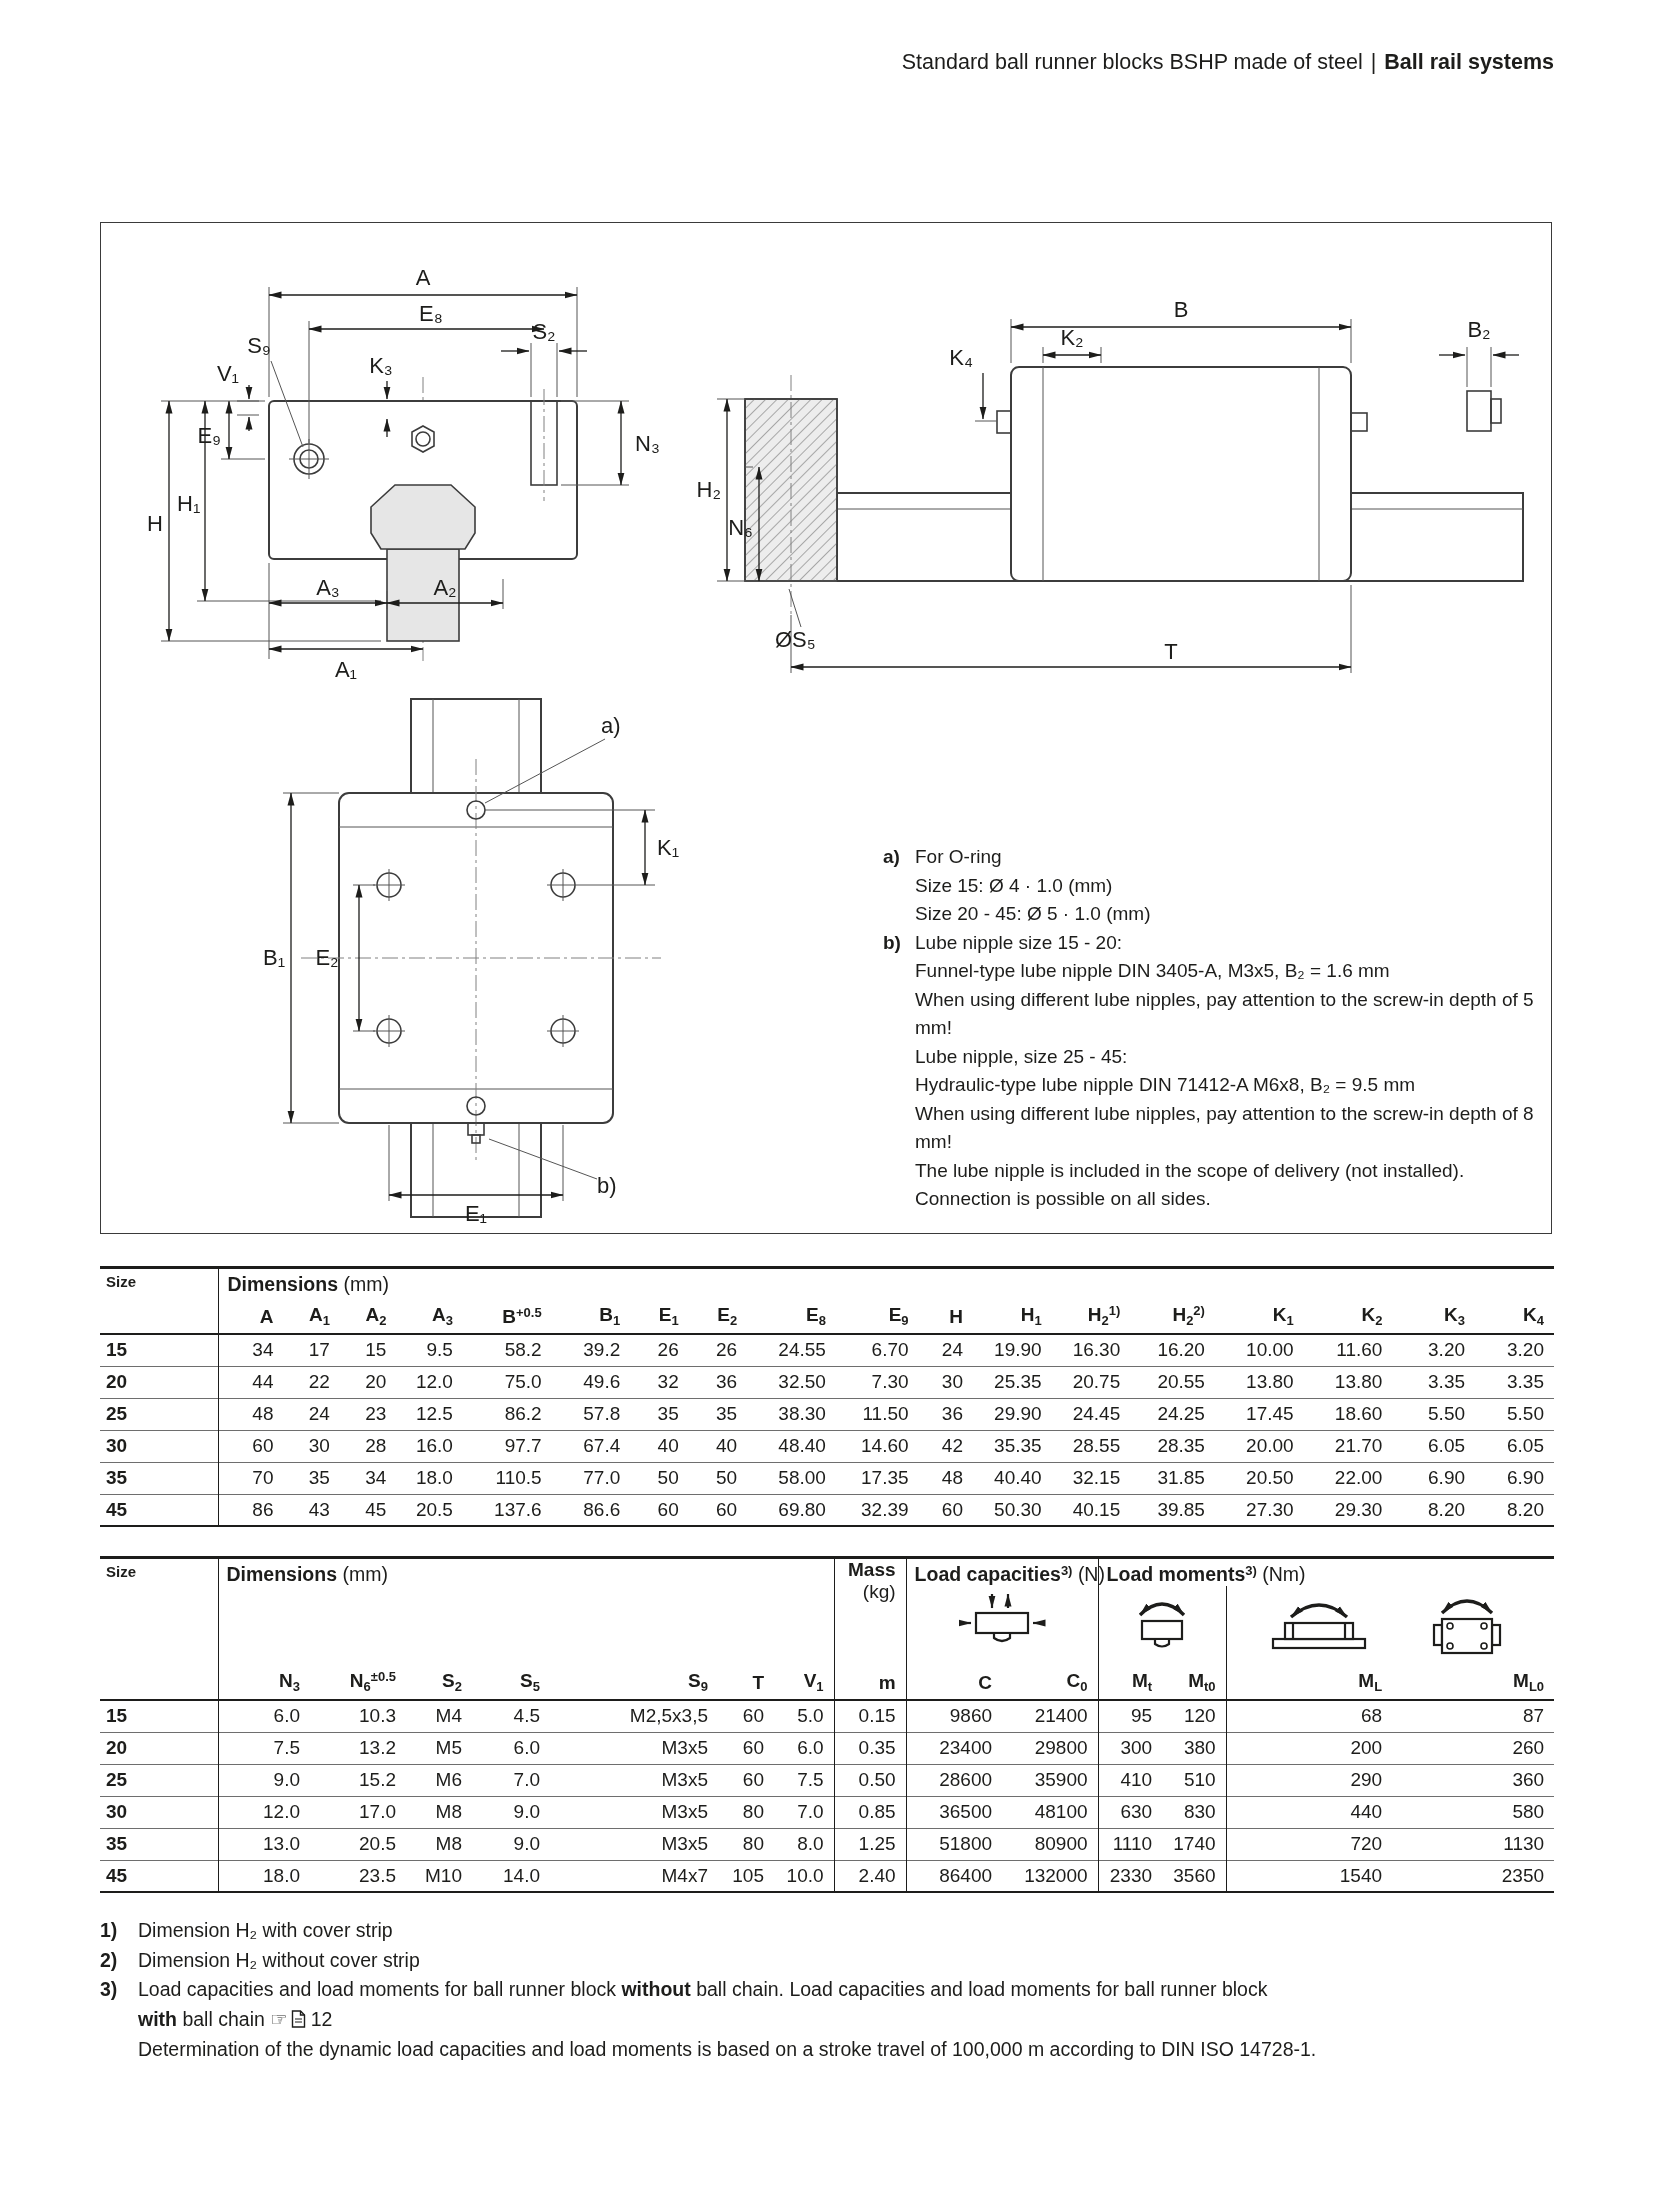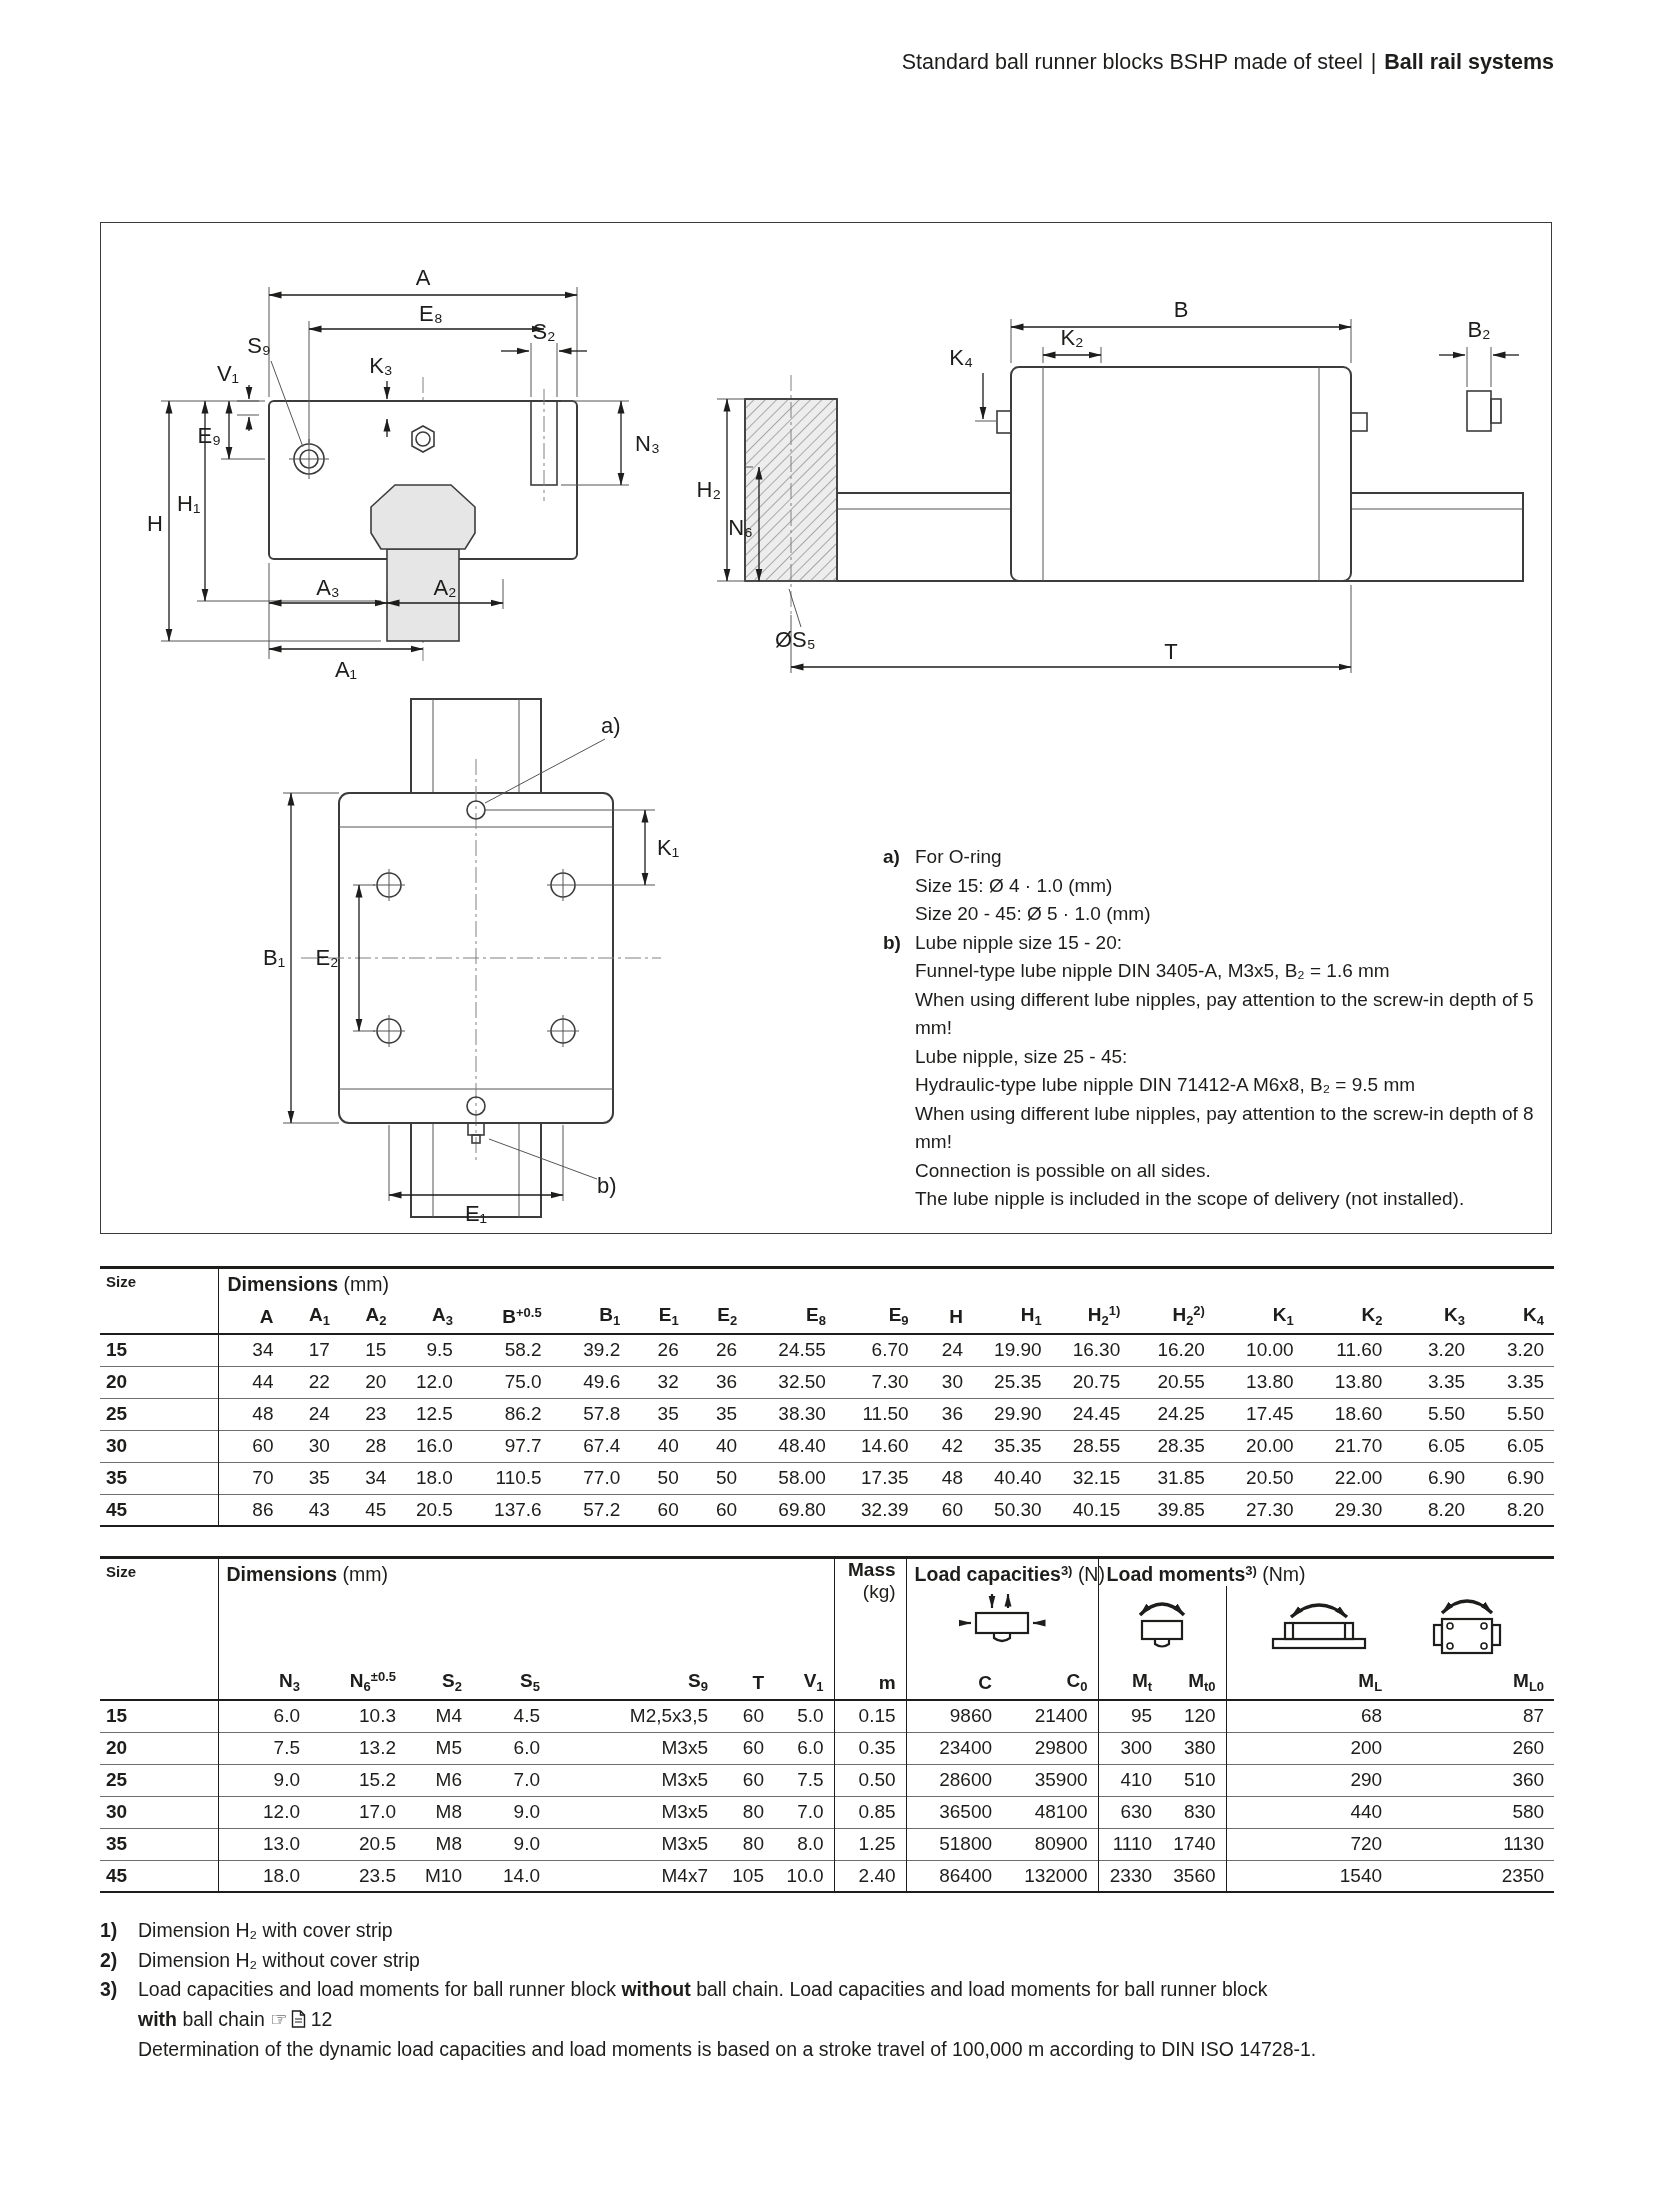--- a/index.html
+++ b/index.html
@@ -257,22 +257,22 @@
     </div>
     <div class="note-item">
       <div class="note-marker">b)</div>
       <div class="note-body">
         <div>Lube nipple size 15 - 20:</div>
         <div>Funnel-type lube nipple DIN 3405-A, M3x5, B₂ = 1.6 mm</div>
         <div>When using different lube nipples, pay attention to the screw-in depth of 5 mm!</div>
         <div>Lube nipple, size 25 - 45:</div>
         <div>Hydraulic-type lube nipple DIN 71412-A M6x8, B₂ = 9.5 mm</div>
         <div>When using different lube nipples, pay attention to the screw-in depth of 8 mm!</div>
+        <div>The lube nipple is included in the scope of delivery (not installed).</div>
         <div>Connection is possible on all sides.</div>
-        <div>The lube nipple is included in the scope of delivery (not installed).</div>
       </div>
     </div>
   </div>
 </div>
 
 <table class="t" id="table1">
   <colgroup>
     <col style="width:118px">
       <col style="width:64px">
       <col style="width:56px">
@@ -425,21 +425,21 @@
         <td>6.90</td>
         <td>6.90</td>
       </tr>
       <tr>
         <th class="size">45</th>
         <td>86</td>
         <td>43</td>
         <td>45</td>
         <td>20.5</td>
         <td>137.6</td>
-        <td>57.2</td>
+        <td>86.6</td>
         <td>60</td>
         <td>60</td>
         <td>69.80</td>
         <td>32.39</td>
         <td>60</td>
         <td>50.30</td>
         <td>40.15</td>
         <td>39.85</td>
         <td>27.30</td>
         <td>29.30</td>

